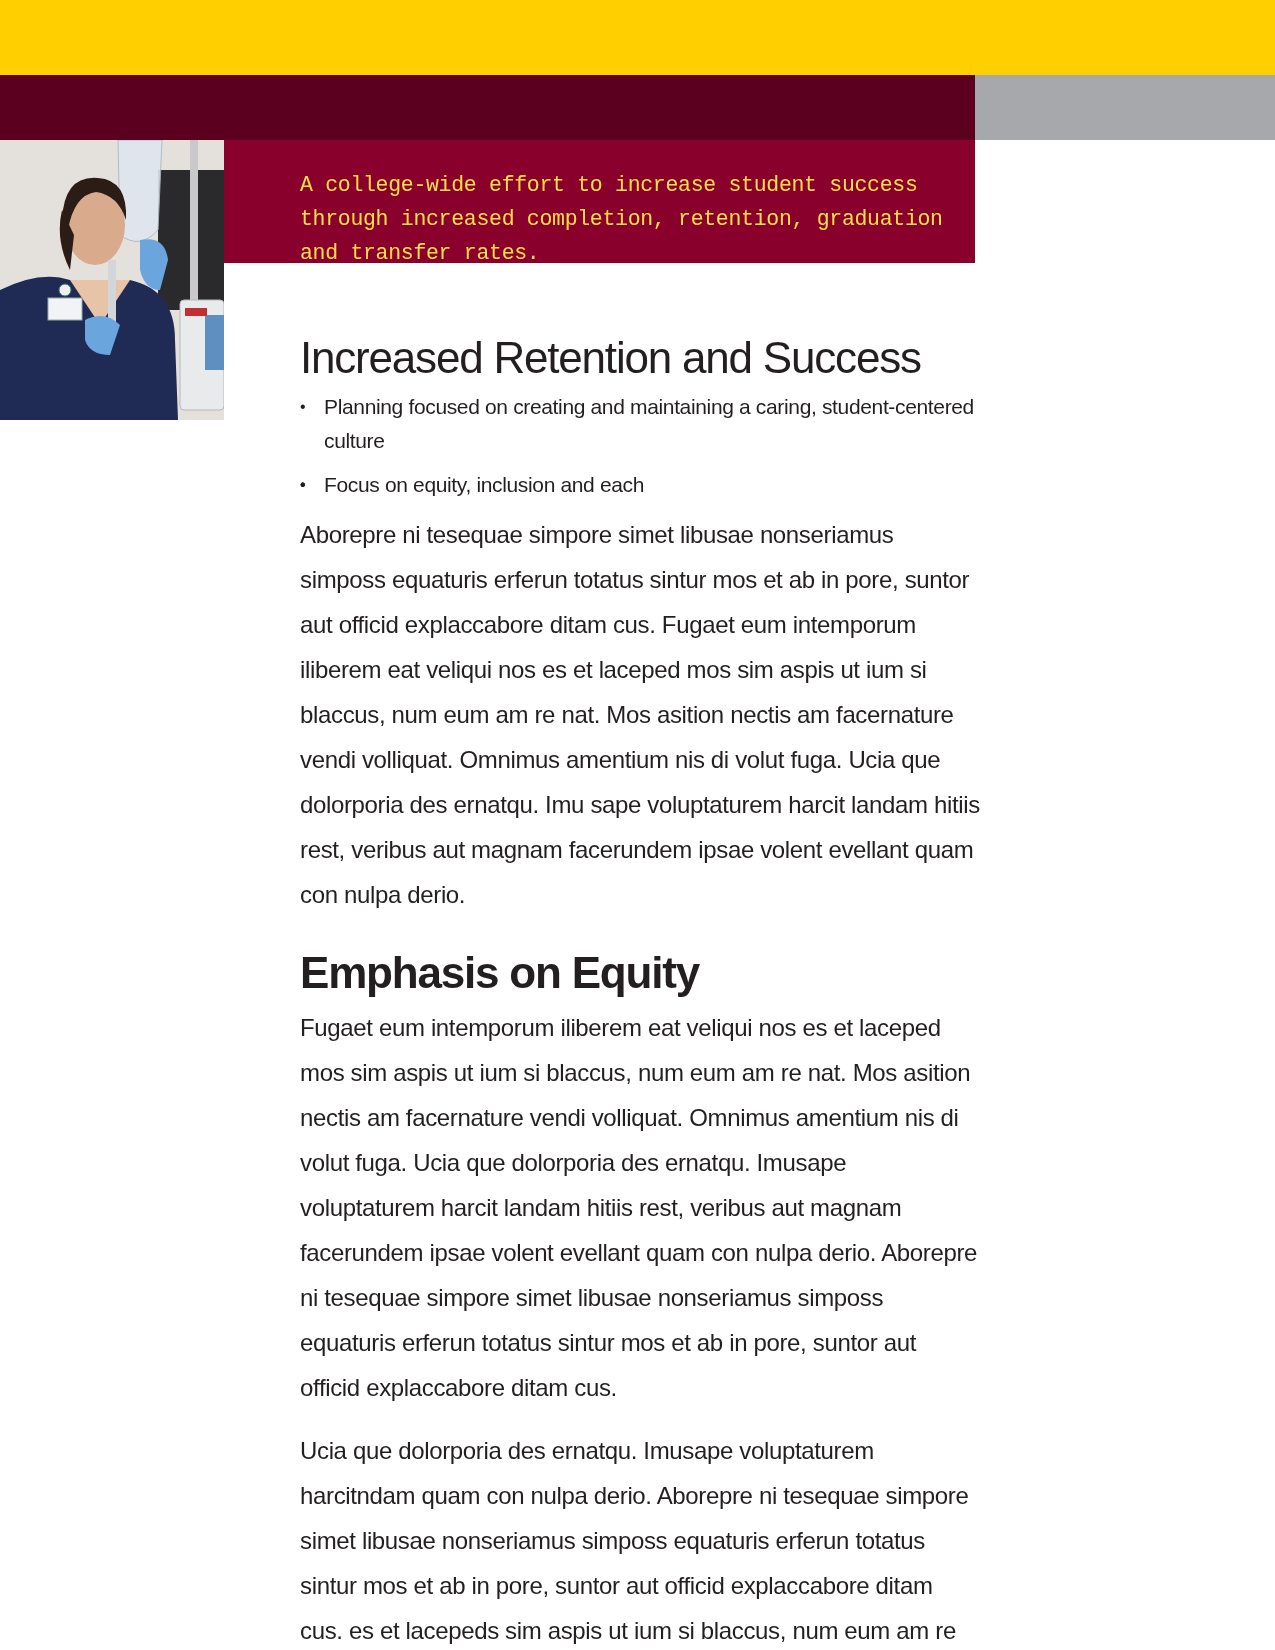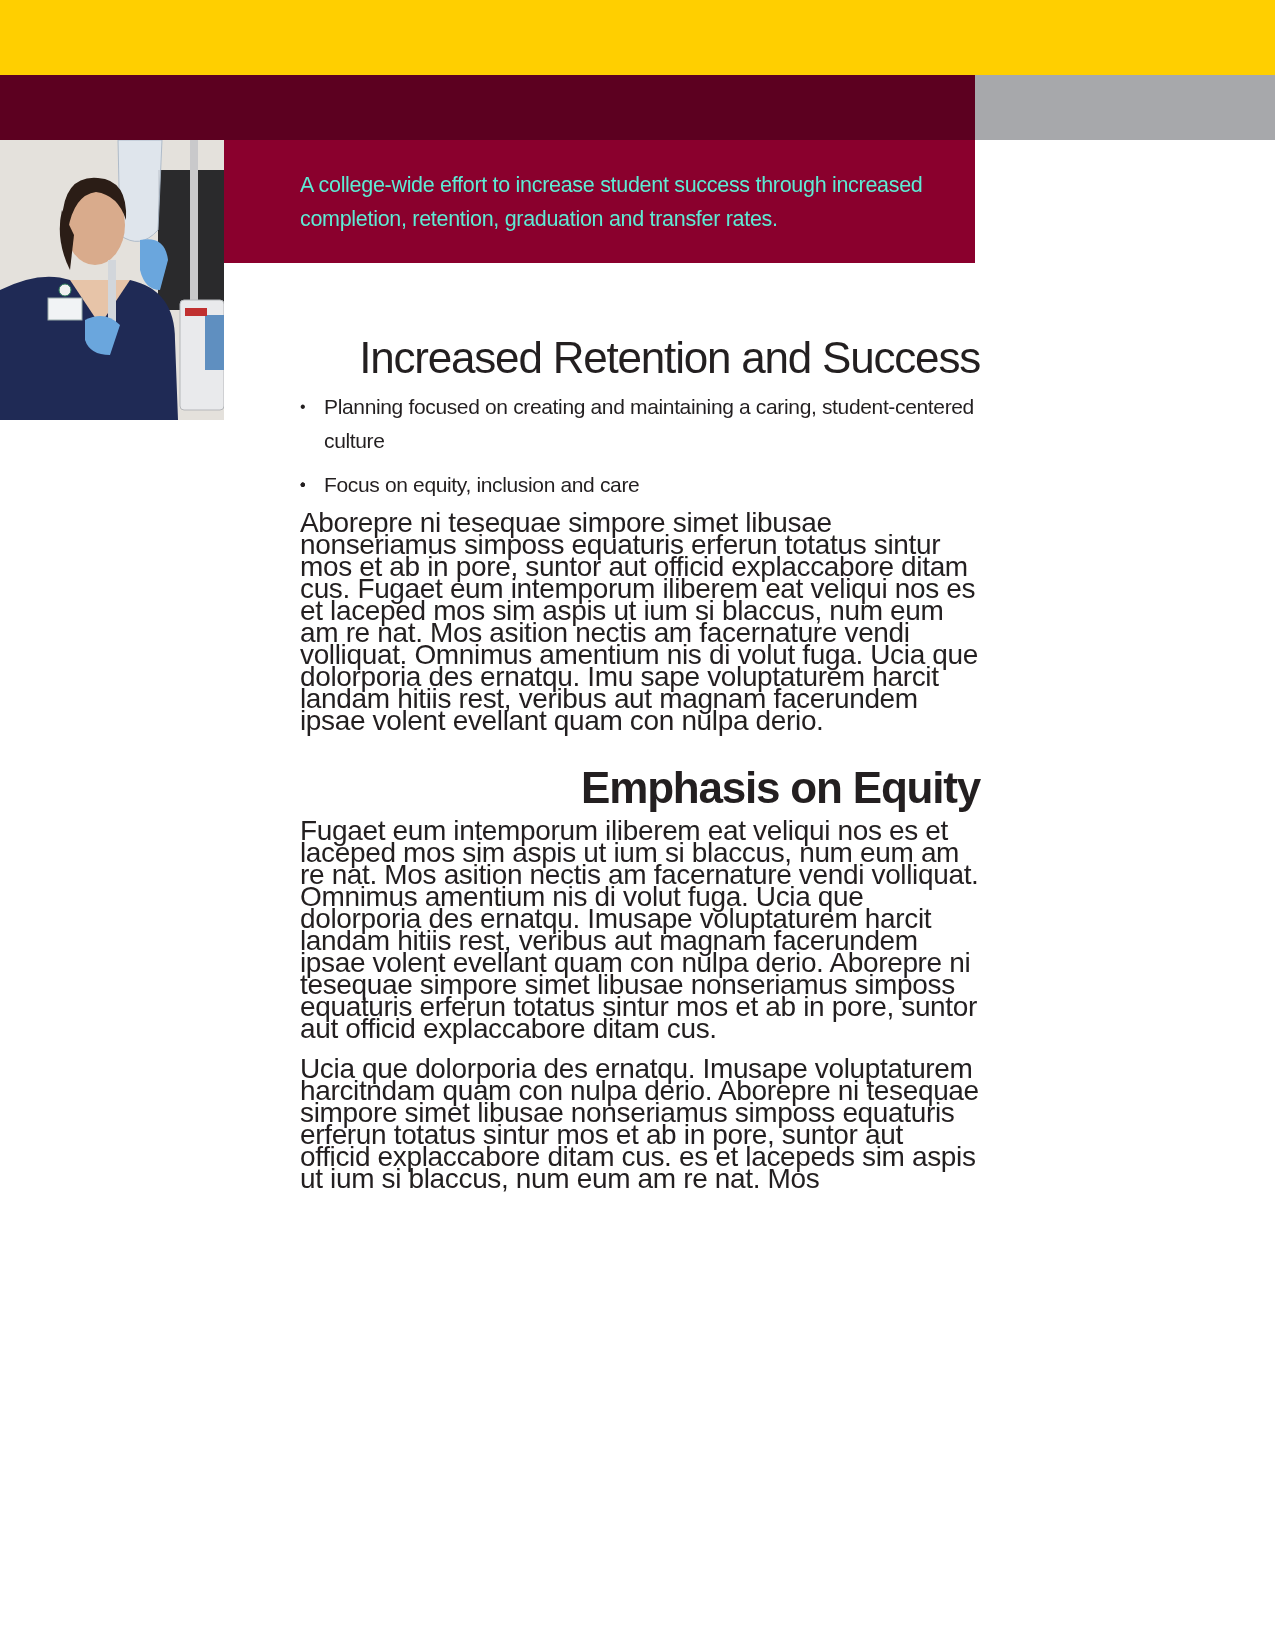--- a/index.html
+++ b/index.html
@@ -10,39 +10,40 @@
       color: #231f20;
     }
     .band-yellow { position: absolute; left: 0; top: 0; width: 1275px; height: 75px; background: #ffcf00; }
     .band-dark { position: absolute; left: 0; top: 75px; width: 975px; height: 65px; background: #5c0020; }
     .band-gray { position: absolute; left: 975px; top: 75px; width: 300px; height: 65px; background: #a7a8ab; }
     .intro-box {
       position: absolute; left: 224px; top: 140px; width: 751px; height: 123px;
       background: #8a002d; box-sizing: border-box; padding: 28px 20px 0 76px;
     }
     .intro-text {
-      color: #5eead4; font-size: 21.5px; line-height: 34px; margin: 0;
+      color: #fde047; font-size: 21.5px; line-height: 34px; margin: 0;
       letter-spacing: -0.3px;
+      font-family: Liberation Mono, monospace;
     }
     .photo {
       position: absolute; left: 0; top: 140px; width: 224px; height: 280px; overflow: hidden;
       background: #e6e4df;
     }
     .content { position: absolute; left: 300px; top: 332px; width: 680px; }
     h2 {
       font-weight: normal; font-size: 44px; line-height: 52px; margin: 0 0 6px 0;
-      letter-spacing: -1.2px; color: #231f20; text-align: right;
+      letter-spacing: -1.2px; color: #231f20;
     }
     ul { list-style: none; margin: 0 0 10px 0; padding: 0; }
     li {
       position: relative; padding-left: 24px; font-size: 21px; line-height: 34px;
       margin-bottom: 10px; letter-spacing: -0.35px;
     }
     li .bullet { position: absolute; left: 0; top: 0; font-size: 16px; }
-    p.body { font-size: 28px; line-height: 22px; margin: 0 0 18px 0; letter-spacing: -0.35px; }
+    p.body { font-size: 24px; line-height: 45px; margin: 0 0 18px 0; letter-spacing: -0.35px; }
     h2.second { margin-top: 30px; font-weight: bold; }
   </style>
 </head>
 <body>
 
 <div class="band-yellow"></div>
 <div class="band-dark"></div>
 <div class="band-gray"></div>
 
 <div class="photo" role="img" aria-label="Nursing student in navy scrubs and blue gloves adjusting an IV bag next to an infusion pump">
@@ -71,21 +72,21 @@
   <p class="intro-text">A college-wide effort to increase student success through increased completion, retention, graduation and transfer rates.</p>
 </div>
 
 <div class="content">
   <section>
     <h2>Increased Retention and Success</h2>
     <ul>
       <li><span class="bullet">•</span><span>Planning focused on creating and maintaining a caring, student-centered culture</span></li>
       <li><span class="bullet">•</span></li>
       <li><span class="bullet">•</span></li>
-      <li><span class="bullet">•</span><span>Focus on equity, inclusion and care</span></li>
+      <li><span class="bullet">•</span><span>Focus on equity, inclusion and each</span></li>
     </ul>
     <p class="body">Aborepre ni tesequae simpore simet libusae nonseriamus simposs equaturis erferun totatus sintur mos et ab in pore, suntor aut officid explaccabore ditam cus. Fugaet eum intemporum iliberem eat veliqui nos es et laceped mos sim aspis ut ium si blaccus, num eum am re nat. Mos asition nectis am facernature vendi volliquat. Omnimus amentium nis di volut fuga. Ucia que dolorporia des ernatqu. Imu sape voluptaturem harcit landam hitiis rest, veribus aut magnam facerundem ipsae volent evellant quam con nulpa derio.</p>
   </section>
 
   <section>
     <h2 class="second">Emphasis on Equity</h2>
     <p class="body">Fugaet eum intemporum iliberem eat veliqui nos es et laceped mos sim aspis ut ium si blaccus, num eum am re nat. Mos asition nectis am facernature vendi volliquat. Omnimus amentium nis di volut fuga. Ucia que dolorporia des ernatqu. Imusape voluptaturem harcit landam hitiis rest, veribus aut magnam facerundem ipsae volent evellant quam con nulpa derio. Aborepre ni tesequae simpore simet libusae nonseriamus simposs equaturis erferun totatus sintur mos et ab in pore, suntor aut officid explaccabore ditam cus.</p>
     <p class="body">Ucia que dolorporia des ernatqu. Imusape voluptaturem harcitndam quam con nulpa derio. Aborepre ni tesequae simpore simet libusae nonseriamus simposs equaturis erferun totatus sintur mos et ab in pore, suntor aut officid explaccabore ditam cus. es et lacepeds sim aspis ut ium si blaccus, num eum am re nat. Mos</p>
   </section>
 </div>

